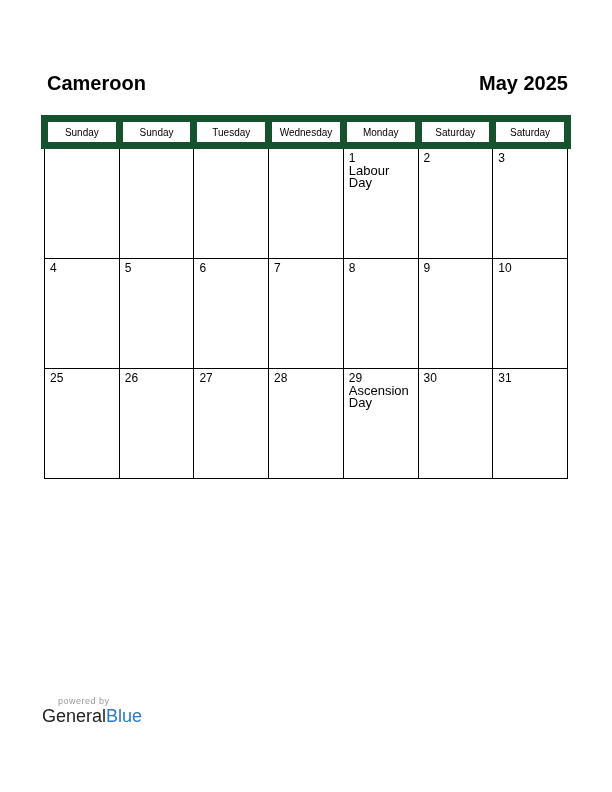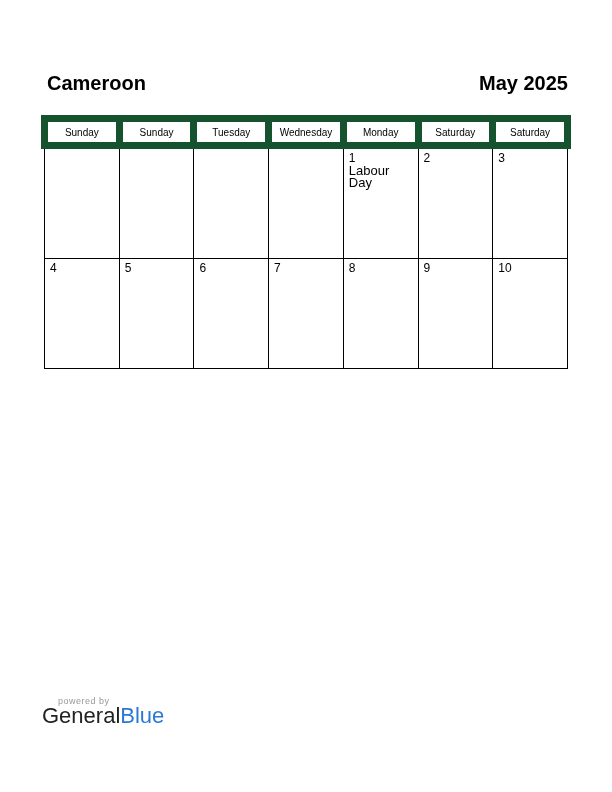--- a/index.html
+++ b/index.html
@@ -6,21 +6,21 @@
   body { width: 612px; height: 792px; position: relative; font-family: "Liberation Sans", sans-serif; color: #000; }
   .title-left { position: absolute; left: 47px; top: 72px; font-size: 20px; font-weight: bold; }
   .title-right { position: absolute; right: 44px; top: 72px; font-size: 20px; font-weight: bold; }
   table.cal { position: absolute; left: 41px; top: 115px; width: 530px; border-collapse: collapse; table-layout: fixed; }
   table.cal th { height: 20px; border: 7px solid #14532d; font-size: 10px; font-weight: normal; text-align: center; padding: 0; }
   table.cal td { height: 109px; border: 1px solid #000; vertical-align: top; padding: 0; }
   .daynum { font-size: 12px; margin: 2px 0 0 5px; line-height: 14px; }
   .holiday { font-size: 13px; margin: 0 0 0 5px; line-height: 12px; width: 60px; }
   .footer { position: absolute; left: 42px; top: 696px; }
   .powered { font-size: 9px; color: #999; letter-spacing: 0.5px; margin-left: 16px; }
-  .brand { font-size: 22px; line-height: 20px; text-align: center; }
+  .brand { font-size: 18px; line-height: 20px; text-align: center; }
   .brand .g { color: #222; }
   .brand .b { color: #2a7ad5; }
 </style>
 </head>
 <body>
 
 <div class="title-left">Cameroon</div>
 <div class="title-right">May 2025</div>
 
 <table class="cal">
@@ -76,19 +76,43 @@
         <td>
           <div class="daynum">8</div>
         </td>
         <td>
           <div class="daynum">9</div>
         </td>
         <td>
           <div class="daynum">10</div>
         </td>
       </tr>
+      <tr>
+        <td>
+          <div class="daynum">25</div>
+        </td>
+        <td>
+          <div class="daynum">26</div>
+        </td>
+        <td>
+          <div class="daynum">27</div>
+        </td>
+        <td>
+          <div class="daynum">28</div>
+        </td>
+        <td>
+          <div class="daynum">29</div>
+          <div class="holiday">Ascension Day</div>
+        </td>
+        <td>
+          <div class="daynum">30</div>
+        </td>
+        <td>
+          <div class="daynum">31</div>
+        </td>
+      </tr>
     </tbody>
 </table>
 
 <div class="footer">
   <div class="powered">powered by</div>
   <div class="brand"><span class="g">General</span><span class="b">Blue</span></div>
 </div>
 
 </body></html>

